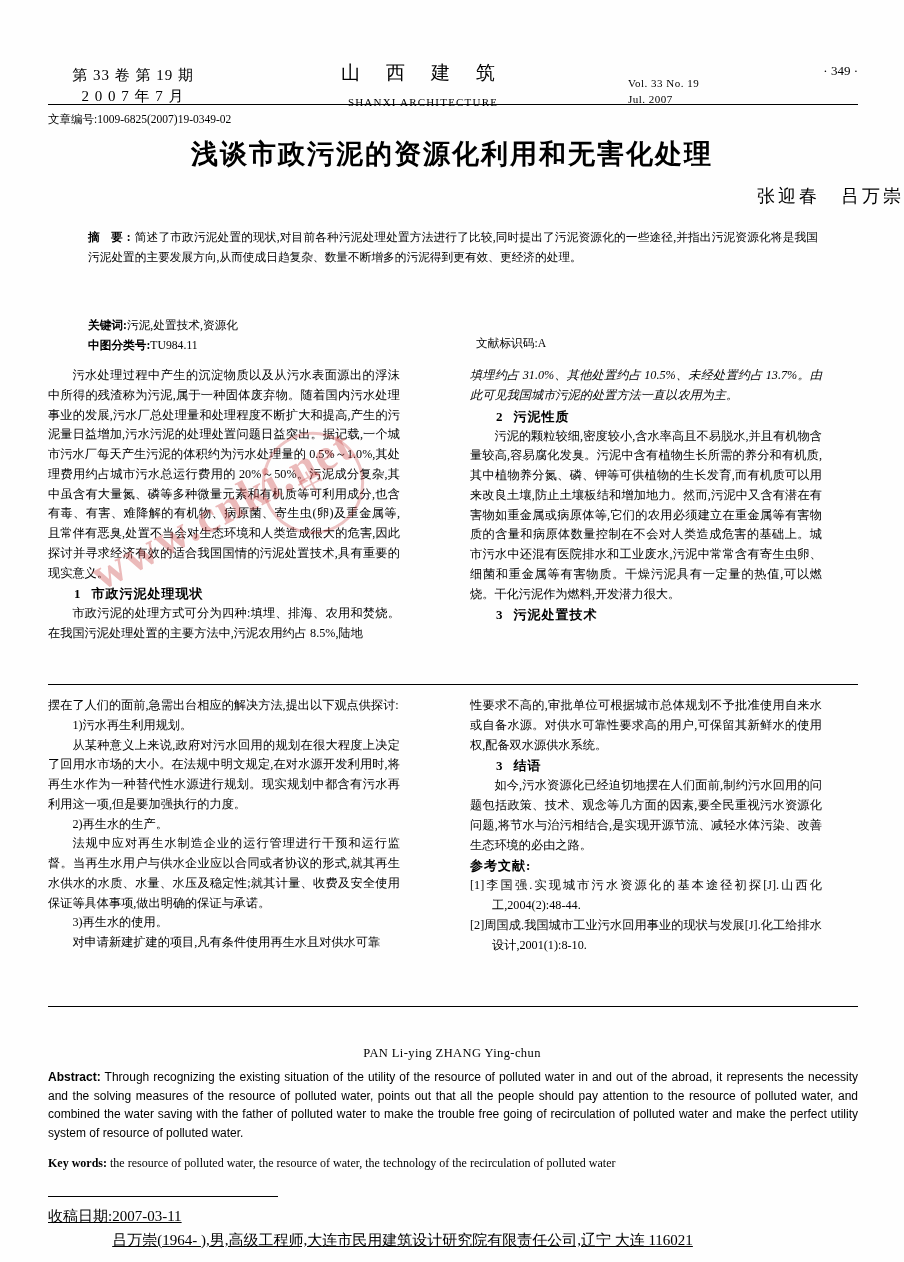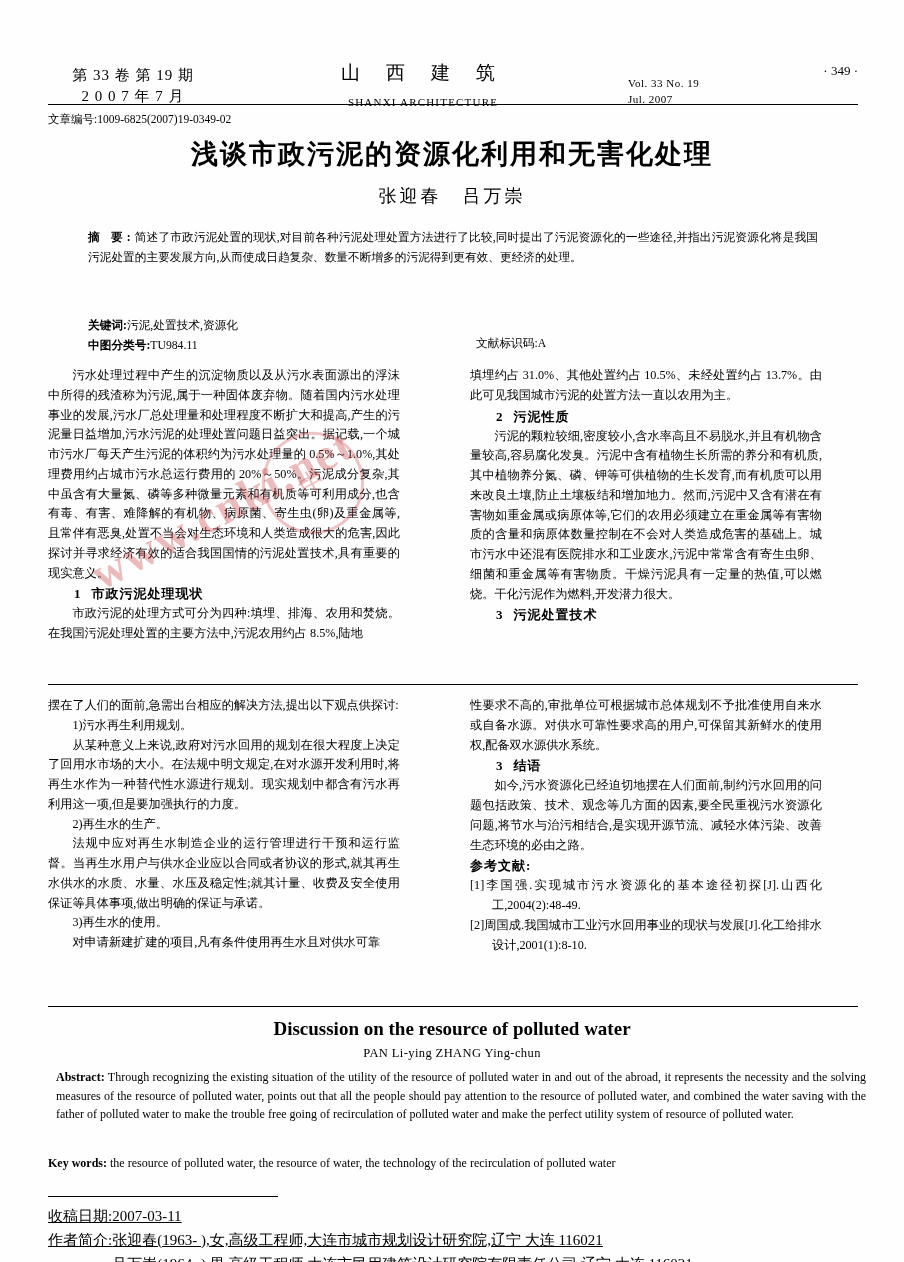--- a/index.html
+++ b/index.html
@@ -93,21 +93,21 @@
     text-align: center;
     font-size: 27px;
     font-weight: bold;
     letter-spacing: 2px;
     font-family: "DejaVu Serif", "Liberation Serif", serif;
   }
   .authors {
     position: absolute;
     left: 0; right: 0;
     top: 184px;
-    text-align: center;
+    text-align: right;
     font-size: 18px;
     letter-spacing: 3px;
     font-family: "DejaVu Serif", "Liberation Serif", serif;
   }
   .abs-block {
     position: absolute;
     left: 88px;
     top: 228px;
     width: 730px;
     font-size: 11.7px;
@@ -136,21 +136,21 @@
     position: absolute;
     top: 366px;
     width: 352px;
     font-size: 12.2px;
     line-height: 1.62;
     text-align: justify;
   }
   #col-left  { left: 48px; }
   #col-right { left: 470px; }
   .col p { margin: 0; text-indent: 2em; }
-  .col p.noind { text-indent: 0; }
+  .col p.noind { text-indent: 0; font-style: italic; }
   .sec {
     margin: 4px 0 2px 0;
     font-weight: bold;
     font-size: 13px;
     text-indent: 0;
     letter-spacing: 1px;
   }
   .sec .num { margin-right: 10px; }
 
   
@@ -183,27 +183,27 @@
     left: 0; right: 0;
     top: 1046px;
     text-align: center;
     font-size: 12.5px;
     font-weight: normal;
     font-family: "Liberation Serif", serif;
     letter-spacing: .4px;
   }
   .en-abs {
     position: absolute;
-    left: 56px;
+    left: 48px;
     top: 1068px;
     width: 810px;
     font-size: 12px;
     line-height: 1.55;
     text-align: justify;
-    font-family: Liberation Serif, serif;
+    font-family: Liberation Sans, sans-serif;
   }
   .en-kw {
     position: absolute;
     left: 48px;
     top: 1154px;
     width: 810px;
     font-size: 12px;
     line-height: 1.55;
     font-family: "Liberation Serif", serif;
   }
@@ -327,43 +327,41 @@
   </div>
 
   <div class="col2" id="col2-right">
     <p class="noind">性要求不高的,审批单位可根据城市总体规划不予批准使用自来水或自备水源。对供水可靠性要求高的用户,可保留其新鲜水的使用权,配备双水源供水系统。</p>
     <p class="sec">
       <span class="num">3</span><span>结语</span>
     </p>
     <p>如今,污水资源化已经迫切地摆在人们面前,制约污水回用的问题包括政策、技术、观念等几方面的因素,要全民重视污水资源化问题,将节水与治污相结合,是实现开源节流、减轻水体污染、改善生态环境的必由之路。</p>
     <div class="refs">
       <p class="sec">参考文献:</p>
-      <p>[1]李国强.实现城市污水资源化的基本途径初探[J].山西化工,2004(2):48-49.</p>
+      <p>[1]李国强.实现城市污水资源化的基本途径初探[J].山西化工,2004(2):48-44.</p>
       <p>[2]周国成.我国城市工业污水回用事业的现状与发展[J].化工给排水设计,2001(1):8-10.</p>
     </div>
   </div>
 
   <div class="rule" id="rule-bottom"></div>
 
-  <div class="en-title">Discussion on the resource of polluted water</div>
   <div class="en-authors">PAN Li-ying   ZHANG Ying-chun</div>
   <div class="en-abs">
     <b>Abstract:</b>
     <span>Through recognizing the existing situation of the utility of the resource of polluted water in and out of the abroad, it represents the necessity and the solving measures of the resource of polluted water, points out that all the people should pay attention to the resource of polluted water, and combined the water saving with the father of polluted water to make the trouble free going of recirculation of polluted water and make the perfect utility system of resource of polluted water.</span>
   </div>
   <div class="en-kw">
     <b>Key words:</b>
     <span>the resource of polluted water, the resource of water, the technology of the recirculation of polluted water</span>
   </div>
 
   <div class="rule" id="rule-foot"></div>
 
   <div class="footnotes">
     <div>收稿日期:2007-03-11</div>
-    <div><span>作者简介:</span><span>张迎春(1963- ),女,高级工程师,大连市城市规划设计研究院,辽宁 大连  116021</span></div>
     <div><span style="visibility:hidden">作者简介:</span><span>吕万崇(1964- ),男,高级工程师,大连市民用建筑设计研究院有限责任公司,辽宁 大连  116021</span></div>
   </div>
 
   <div class="watermark">www.cnki.net</div>
   <div class="wm-circle">
     <span>中</span>
   </div>
 
 </div>
 

